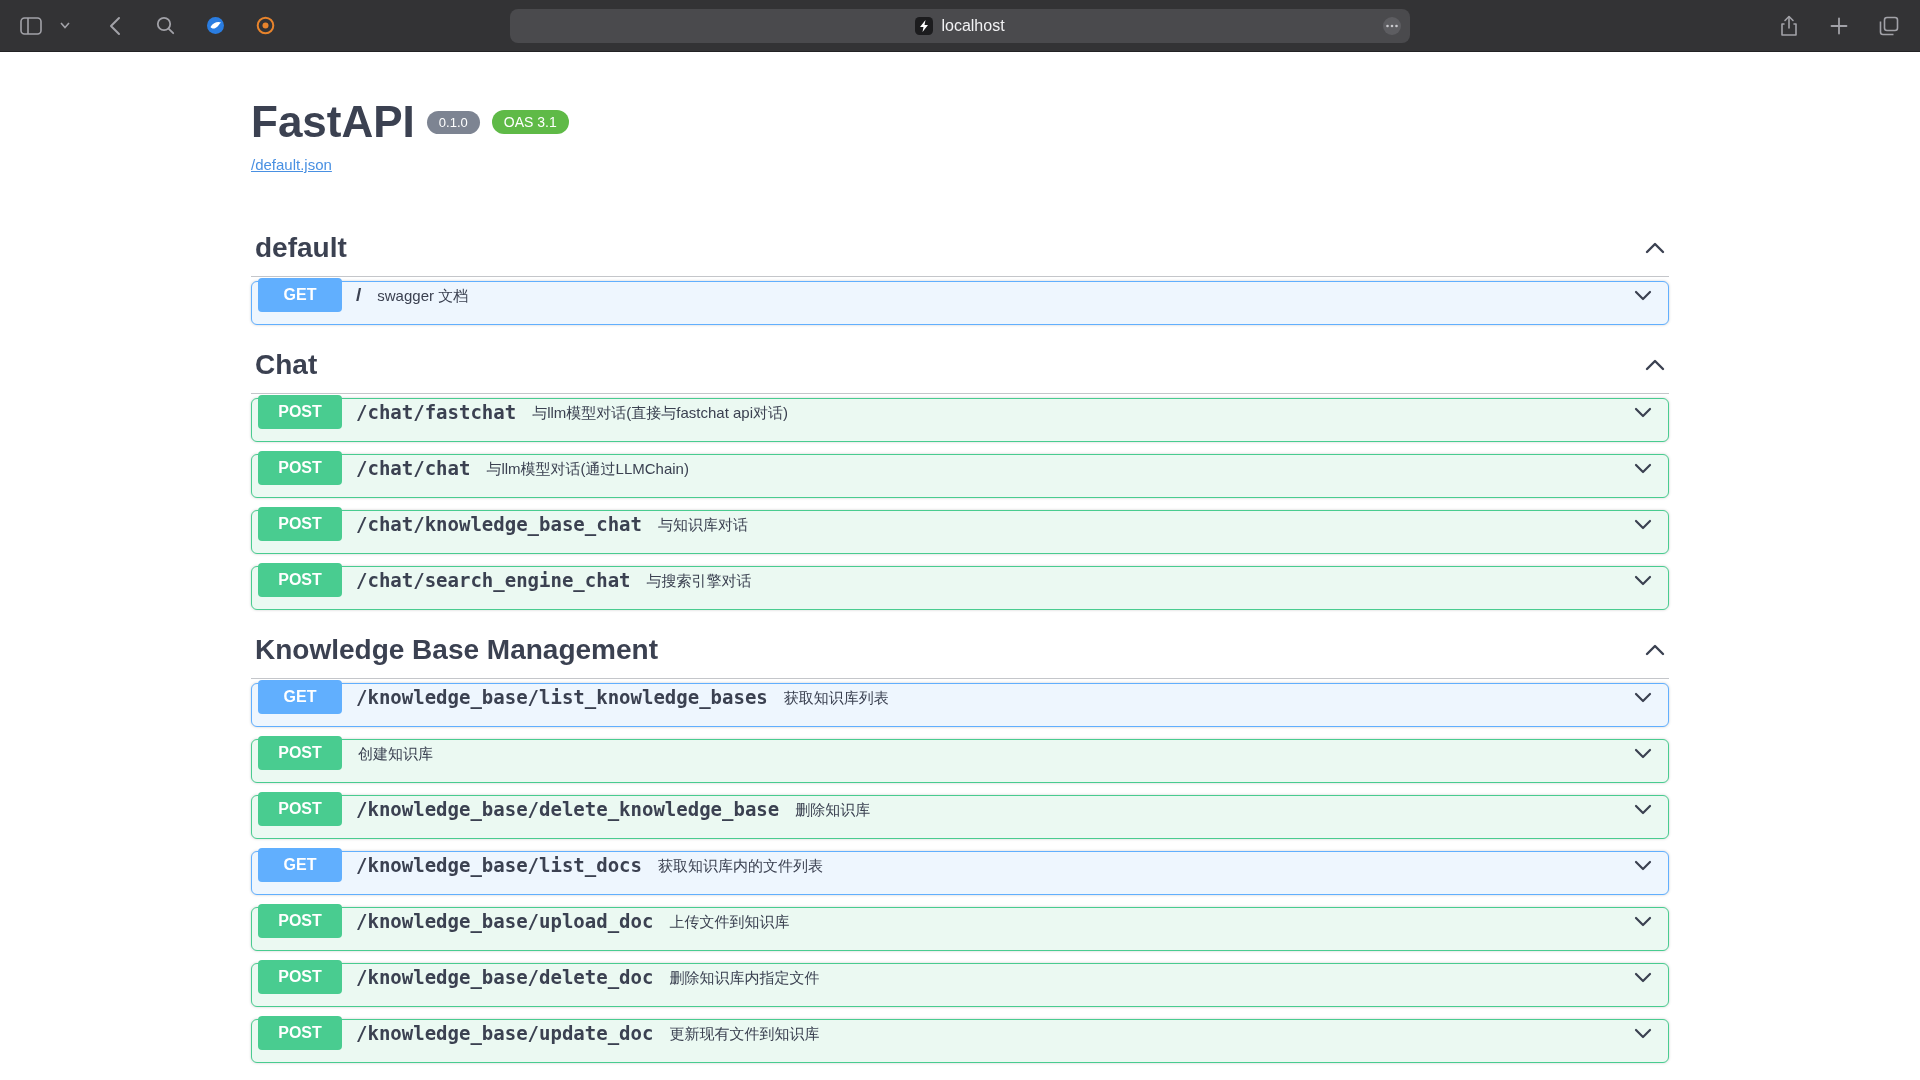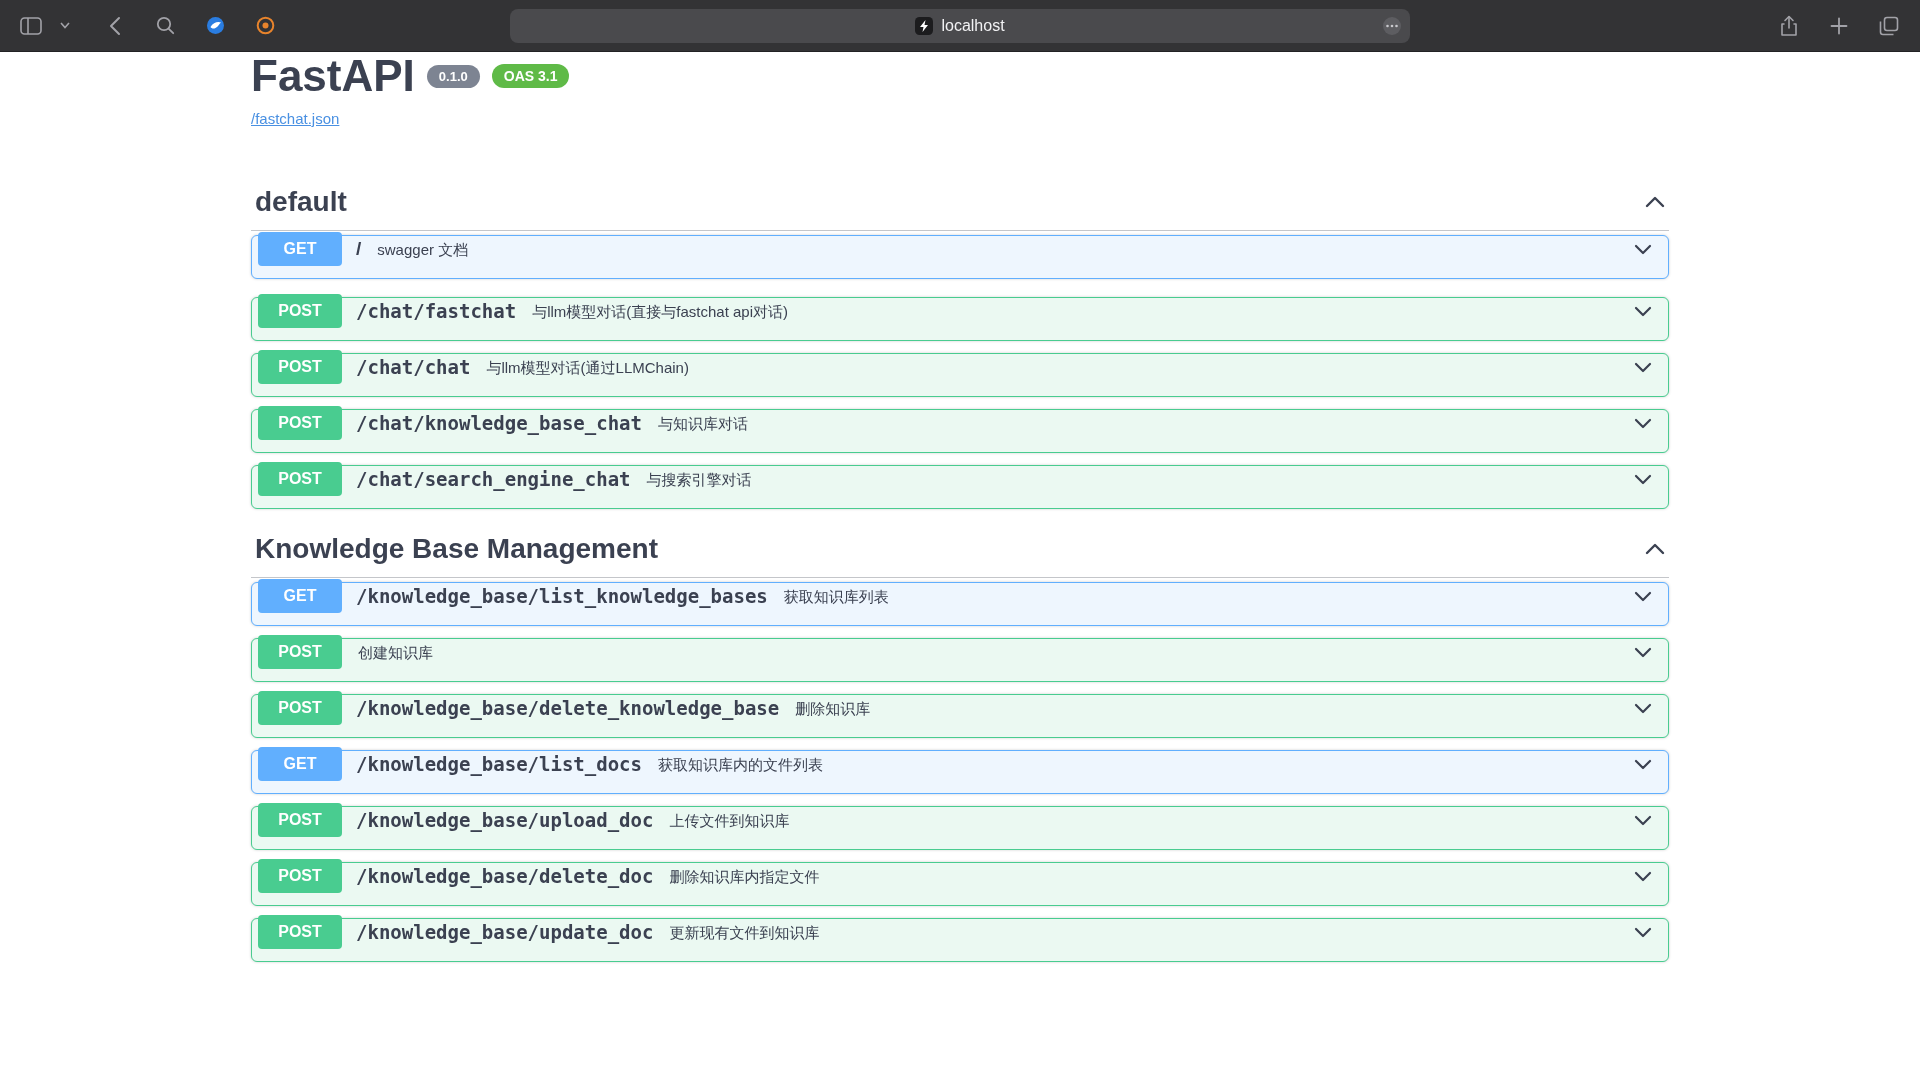--- a/index.html
+++ b/index.html
@@ -15,24 +15,24 @@
   .tb-icon svg { display:block; }
   .chev-tiny { margin-left:-16px; }
   .urlbar { position:absolute; left:50%; top:9px; transform:translateX(-50%);
             width:900px; height:34px; background:#4a4a4d; border-radius:8px;
             display:flex; align-items:center; justify-content:center; gap:8px; cursor:text; }
   .urlbar .url-text { color:#f2f2f4; font-size:16px; }
   .url-more { position:absolute; right:8px; top:7px; }
 
   
   .page { width:1418px; margin:0 auto; }
-  .info { margin-bottom:52px; }
+  .info { padding-top:46px; margin-bottom:52px; }
   .title-row { display:flex; align-items:center; gap:12px; }
   .api-title { font-size:44px; font-weight:bold; color:#3b4151; line-height:48px; }
-  .badge { color:#ffffff; font-weight:bold; border-radius:14px; padding:4px 12px; font-size:14px; }
+  .badge { color:#ffffff; font-weight:normal; border-radius:14px; padding:4px 12px; font-size:14px; }
   .badge.version { font-size:13px; }
   .spec-link { display:inline-block; margin-top:10px; font-size:15px; text-decoration:underline; cursor:pointer; }
 
   .tag-section { margin-bottom:18px; }
   .tag-header { display:flex; align-items:center; justify-content:space-between;
                 border-bottom:1px solid rgba(59,65,81,.3); padding:6px 4px 12px 4px;
                 margin-bottom:4px; cursor:pointer;text-align:right; }
   .tag-title { font-size:28px; font-weight:bold; color:#3b4151; }
 
   .opblock { display:flex; align-items:center; height:44px; margin-bottom:12px;
@@ -132,21 +132,21 @@
   </div>
 </div>
 
 <div class="page">
   <div class="info">
     <div class="title-row">
       <span class="api-title">FastAPI</span>
       <span class="badge version" style="background: rgb(125, 132, 146);">0.1.0</span>
       <span class="badge oas" style="background: rgb(95, 186, 71);">OAS 3.1</span>
     </div>
-    <a class="spec-link" style="color: rgb(73, 144, 226);">/fastchat.json</a>
+    <a class="spec-link" style="color: rgb(73, 144, 226);">/default.json</a>
   </div>
 
   <div id="sections">
   <section class="tag-section">
     <div class="tag-header">
       <h3 class="tag-title">default</h3>
       <span style="display:flex;">
         <svg width="20" height="12" viewBox="0 0 20 12" fill="none" stroke="#3b4151" stroke-width="2.4" stroke-linecap="round" stroke-linejoin="round">
           <polyline points="2,10 10,2 18,10"></polyline>
         </svg>
@@ -160,20 +160,28 @@
     <span class="row-chev">
       <svg width="18" height="11" viewBox="0 0 18 11" fill="none" stroke="#3b4151" stroke-width="2.2" stroke-linecap="round" stroke-linejoin="round">
         <polyline points="2,2 9,9 16,2"></polyline>
       </svg>
     </span>
   </div>
 </div>
   </section>
 
   <section class="tag-section">
+    <div class="tag-header">
+      <h3 class="tag-title">Chat</h3>
+      <span style="display:flex;">
+        <svg width="20" height="12" viewBox="0 0 20 12" fill="none" stroke="#3b4151" stroke-width="2.4" stroke-linecap="round" stroke-linejoin="round">
+          <polyline points="2,10 10,2 18,10"></polyline>
+        </svg>
+      </span>
+    </div>
     <div class="ops">
   <div class="opblock post">
     <span class="method">POST</span>
     <span class="path">/chat/fastchat</span>
     <span class="summary">与llm模型对话(直接与fastchat api对话)</span>
     <span class="row-chev">
       <svg width="18" height="11" viewBox="0 0 18 11" fill="none" stroke="#3b4151" stroke-width="2.2" stroke-linecap="round" stroke-linejoin="round">
         <polyline points="2,2 9,9 16,2"></polyline>
       </svg>
     </span>

